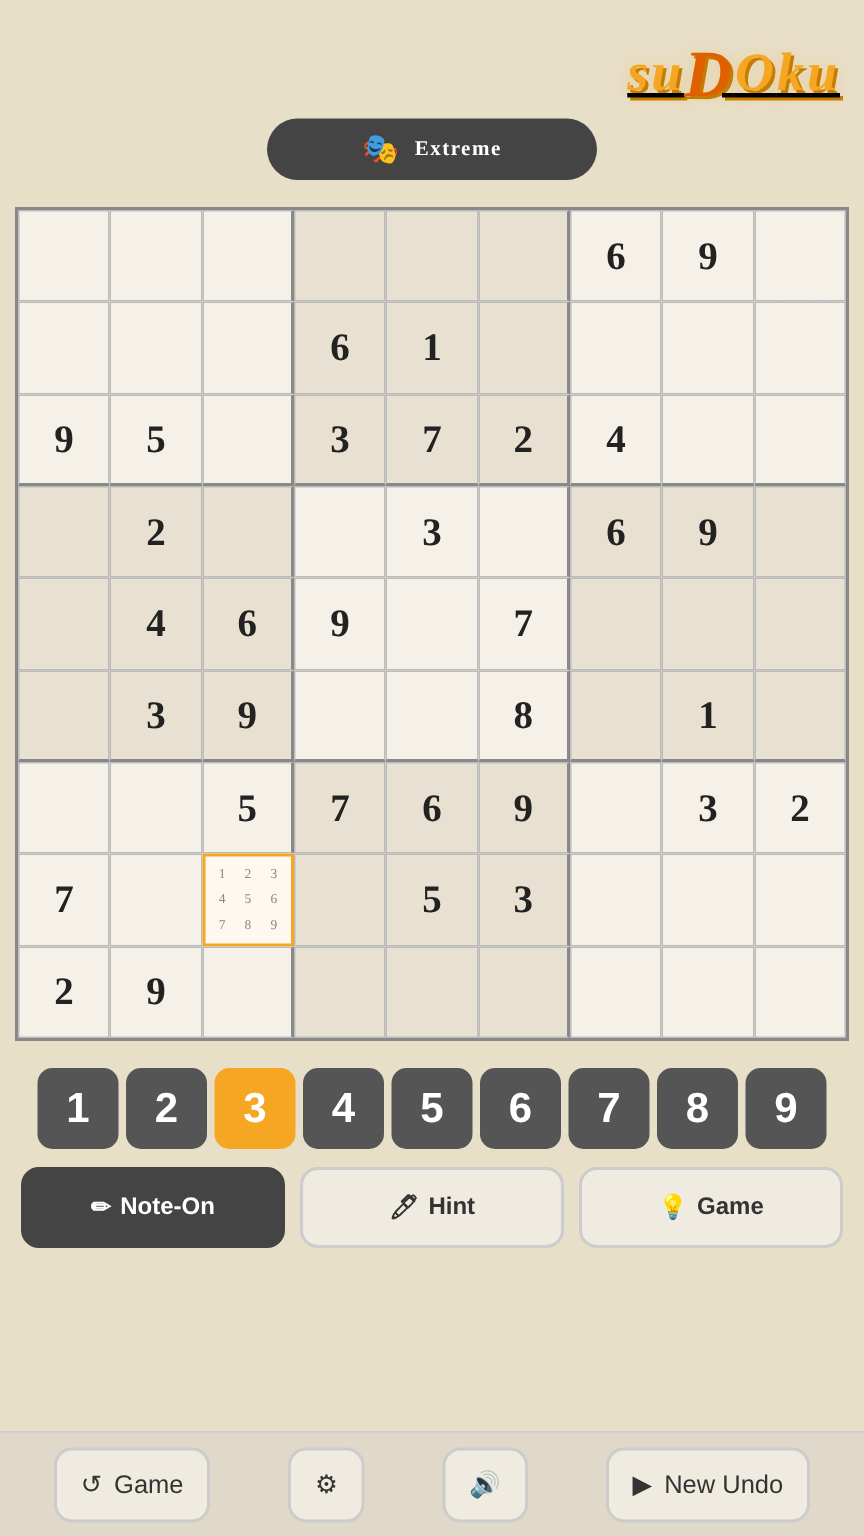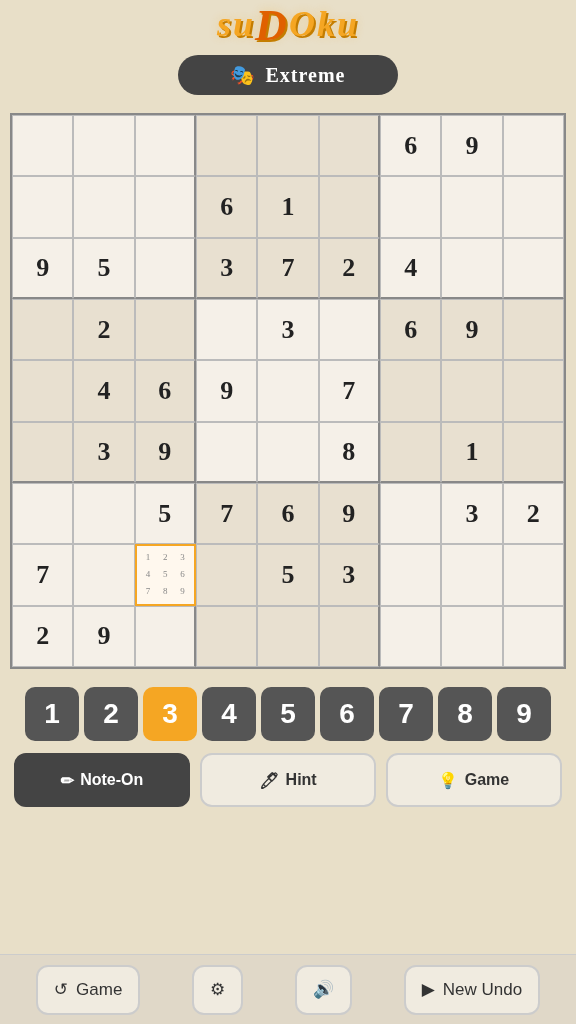--- a/index.html
+++ b/index.html
@@ -9,23 +9,24 @@
       background: #e8dfc8;
       font-family: 'Georgia', serif;
       overflow: hidden;
       position: relative;
     }
 
     
     .header {
       display: flex;
       align-items: center;
-      justify-content: center;
-      padding: 0 16px 4px;
-      position: relative;
+      justify-content: flex-end;
+      padding: 24px 16px 4px;
+      position: relative;
+      text-decoration: underline;
     }
     .logo {
       font-size: 36px;
       font-weight: bold;
       color: #f5a623;
       text-shadow: 2px 2px 0 #c47d00, 0 0 10px rgba(245,166,35,0.3);
       font-style: italic;
       letter-spacing: 2px;
     }
 
@@ -40,21 +41,21 @@
       margin: 0 auto 6px;
       width: 220px;
       position: relative;
     }
     .difficulty-badge .badge-icon {
       margin-right: 10px;
       font-size: 20px;
     }
     .difficulty-badge .badge-text {
       color: #fff;
-      font-size: 20px;
+      font-size: 14px;
       font-weight: bold;
       letter-spacing: 1px;
     }
 
     .timer {
       position: absolute;
       right: 20px;
       top: 110px;
       display: flex;
       align-items: center;

